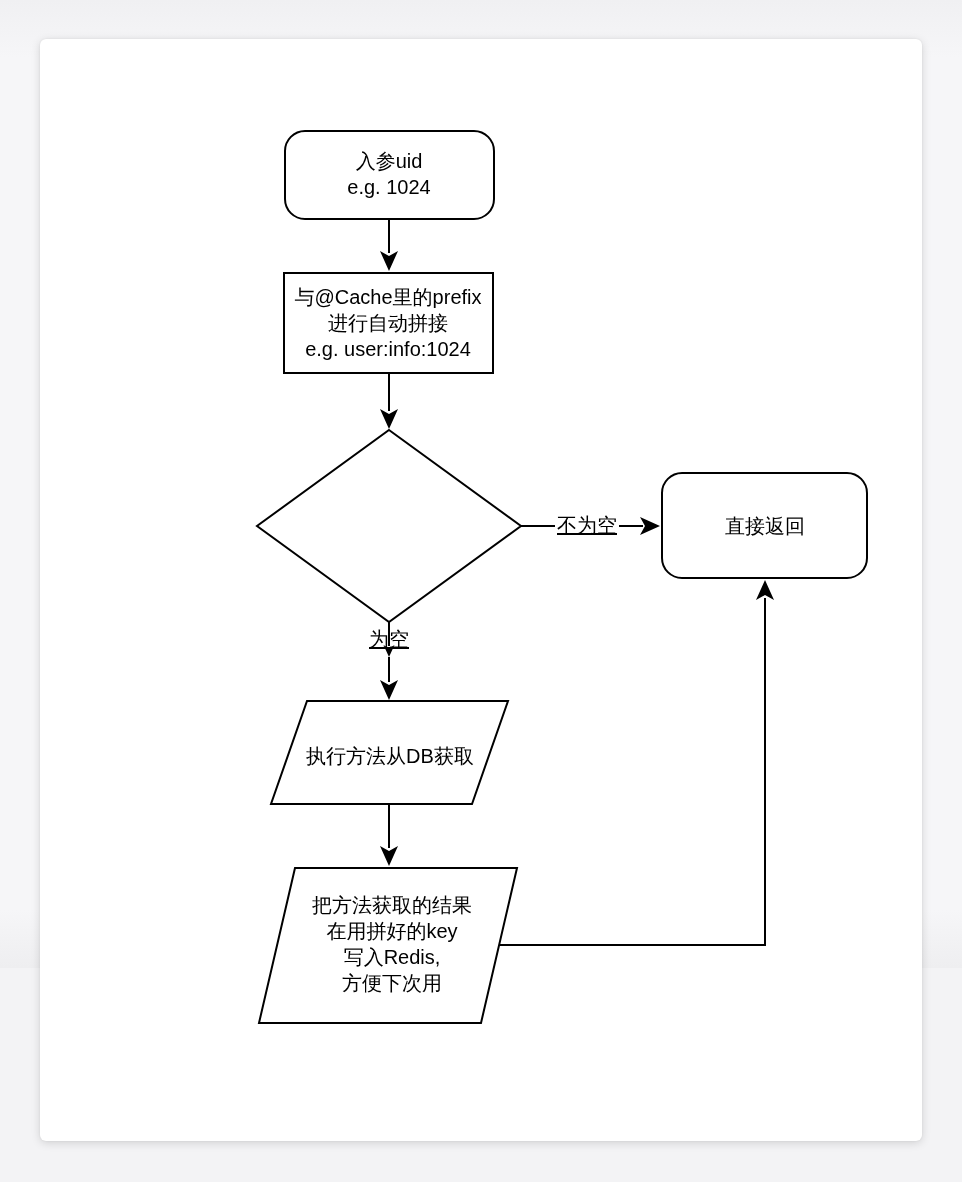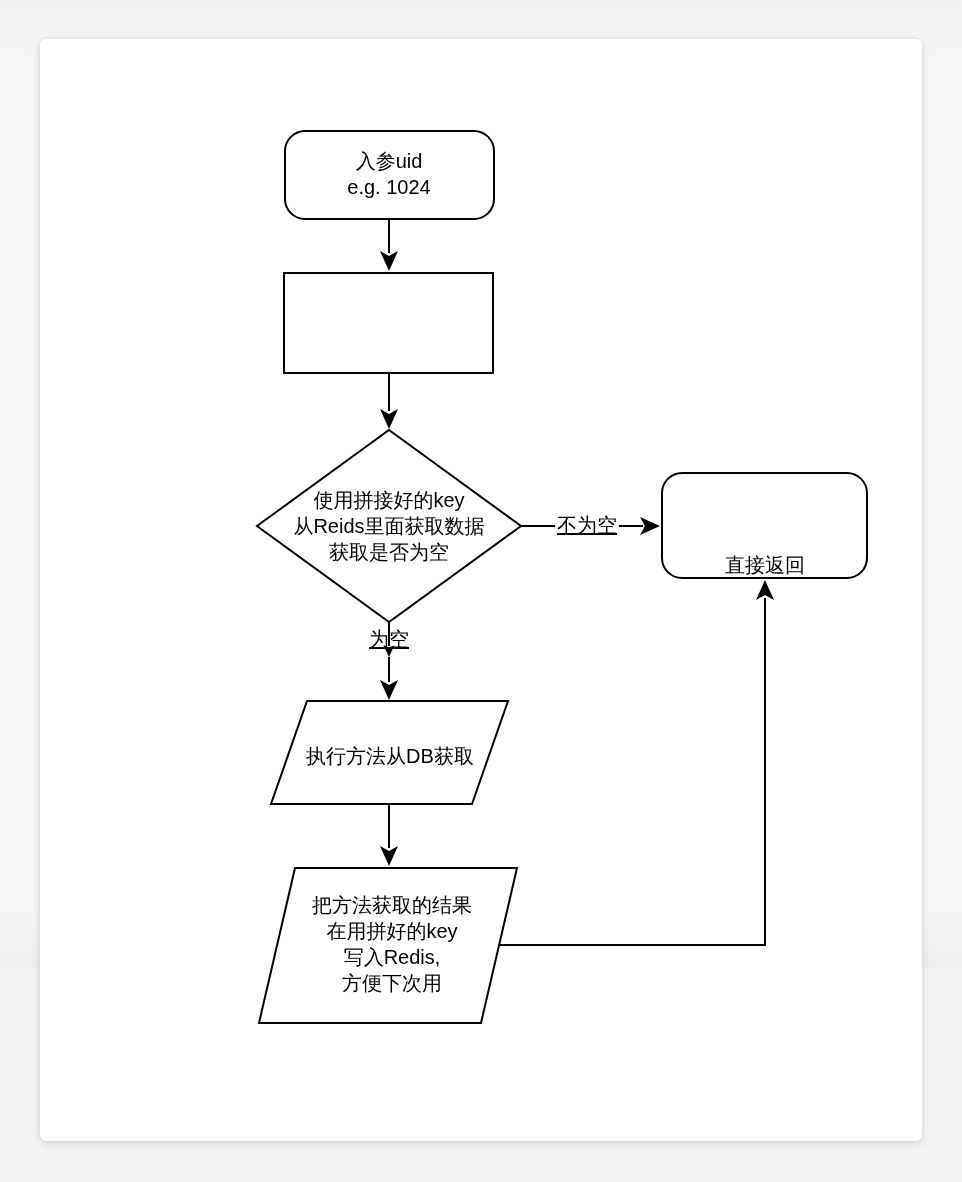--- a/index.html
+++ b/index.html
@@ -82,26 +82,26 @@
     <path class="edge" d="M389,804 L389,848"></path>
     <path class="head" d="M389,866 L380,846 L389,851 L398,846 Z"></path>
 
     <path class="edge" d="M499,945 L765,945 L765,598"></path>
     <path class="head" d="M765,580 L774,600 L765,595 L756,600 Z"></path>
   </svg>
 
   <div class="label" style="left:389px; top:174px;">入参uid
 e.g. 1024</div>
 
+  <div class="label" style="left:388px; top:323px;">与@Cache里的prefix
+进行自动拼接
+e.g. user:info:1024</div>
 
-  <div class="label" style="left:389px; top:526px;">使用拼接好的key
-从Reids里面获取数据
-获取是否为空</div>
 
-  <div class="label" style="left:765px; top:526px;margin-top:39px;">直接返回</div>
+  <div class="label" style="left:765px; top:526px;">直接返回</div>
 
   <div class="label" style="left:390px; top:756px;">执行方法从DB获取</div>
 
   <div class="label" style="left:392px; top:944px;">把方法获取的结果
 在用拼好的key
 写入Redis,
 方便下次用</div>
 
   <div class="edge-label on-white" style="left:587px; top:525px;text-decoration:underline;">不为空</div>
 

